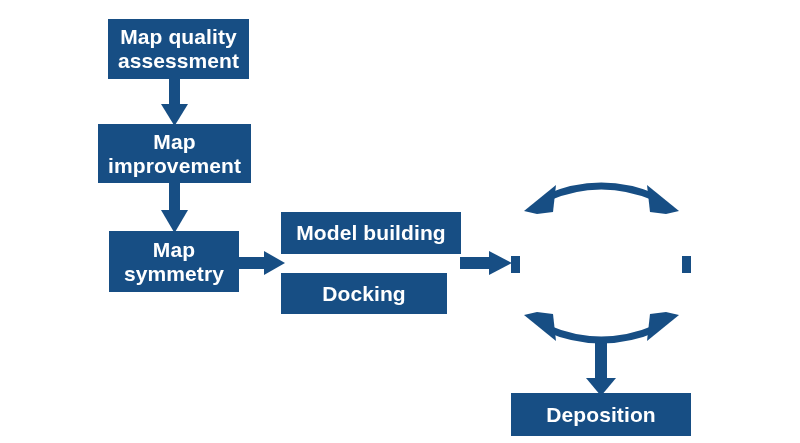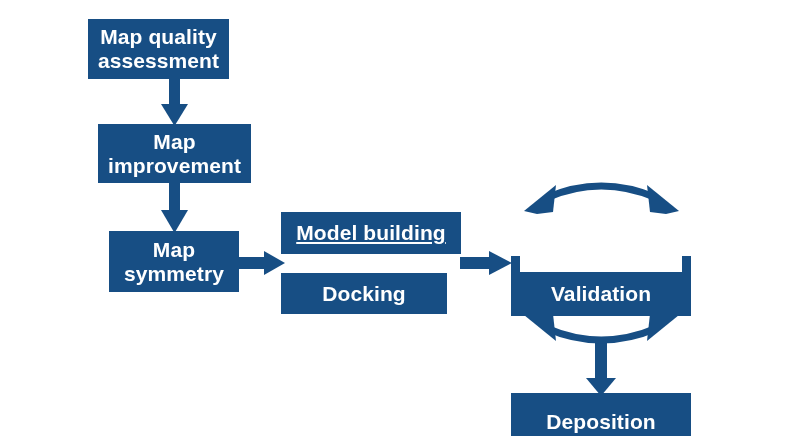--- a/index.html
+++ b/index.html
@@ -33,28 +33,28 @@
     letter-spacing: 0.1px;
     padding: 2px 6px;
     z-index: 5;
   }
   .node .lbl {
     display: block;
     white-space: pre-line;
   }
 
   
-  #node-map-quality    { left: 88px; top: 19px;  width: 141px; height: 60px; }
+  #node-map-quality    { left: 108px; top: 19px;  width: 141px; height: 60px; }
   #node-map-improve    { left: 98px;  top: 124px; width: 153px; height: 59px; }
   #node-map-symmetry   { left: 109px; top: 231px; width: 130px; height: 61px; }
-  #node-model-building { left: 281px; top: 212px; width: 180px; height: 42px; text-decoration: underline; }
+  #node-model-building { left: 281px; top: 212px; width: 180px; height: 42px; }
   #node-docking        { left: 281px; top: 273px; width: 166px; height: 41px; }
   #node-refinement     { left: 511px; top: 210px; width: 180px; height: 46px; }
   #node-validation     { left: 511px; top: 272px; width: 180px; height: 44px; }
-  #node-deposition     { left: 511px; top: 393px; width: 180px; height: 43px; align-items: flex-end; }
+  #node-deposition     { left: 511px; top: 393px; width: 180px; height: 43px; }
 
   
   .rail {
     position: absolute;
     background: #174E84;
     z-index: 4;
   }
   #rail-left  { left: 511px; top: 256px; width: 9px;  height: 17px; }
   #rail-right { left: 682px; top: 256px; width: 9px;  height: 17px; }
 
@@ -144,21 +144,18 @@
 
   <div class="node" id="node-model-building">
     <span class="lbl">Model building</span>
   </div>
 
   <div class="node" id="node-docking">
     <span class="lbl">Docking</span>
   </div>
 
 
-  <div class="node" id="node-validation">
-    <span class="lbl">Validation</span>
-  </div>
 
   <div class="node" id="node-deposition">
     <span class="lbl">Deposition</span>
   </div>
 
 </div>
 
 </body></html>

